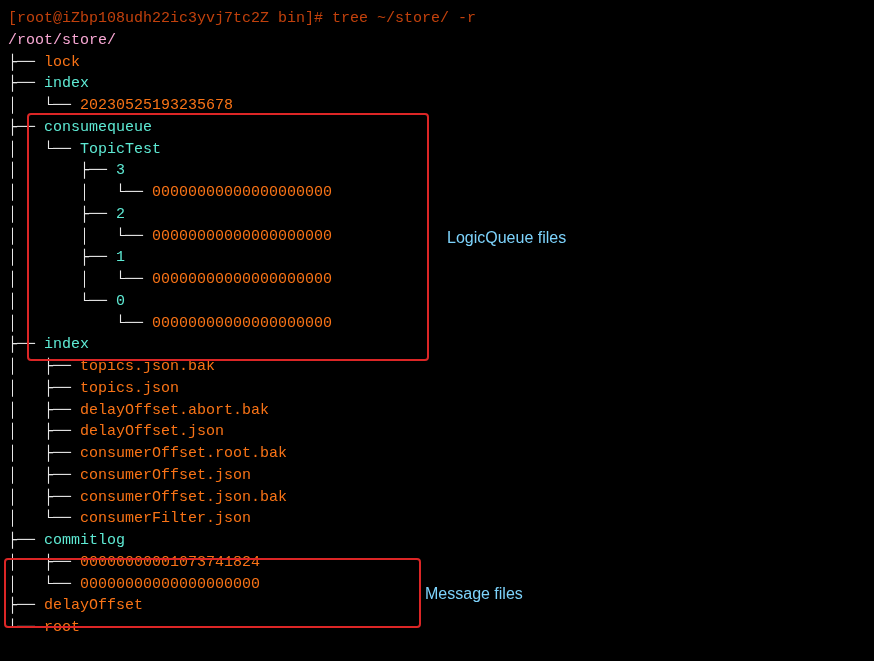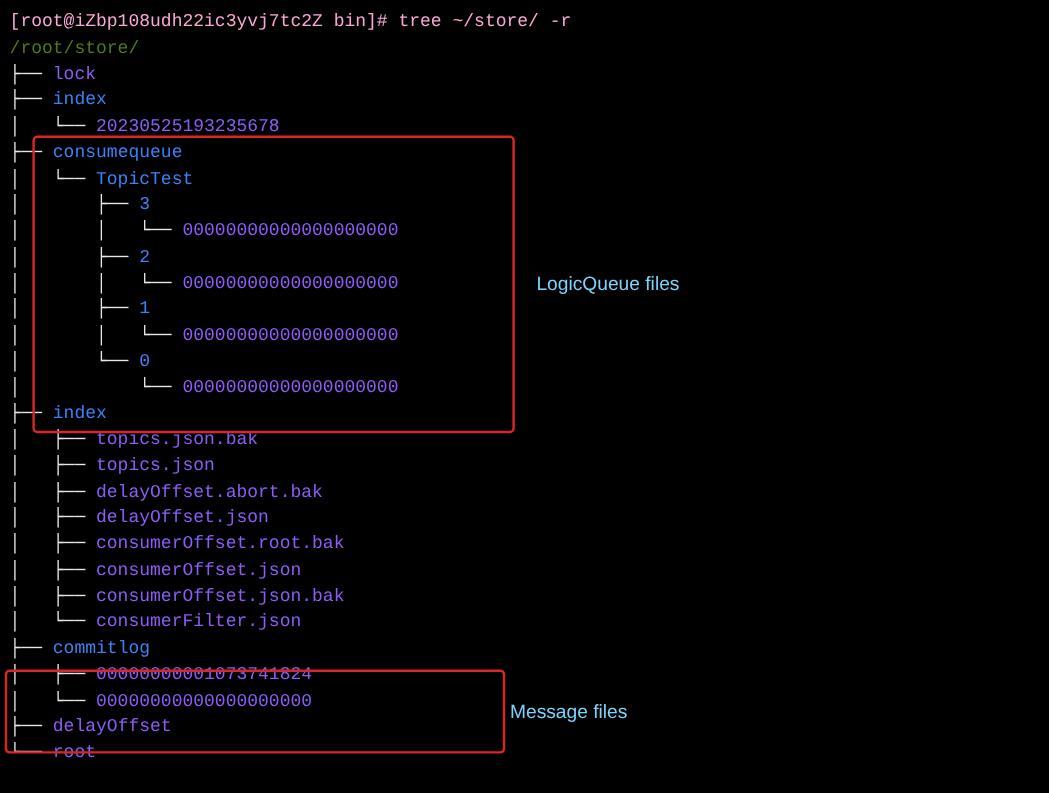--- a/index.html
+++ b/index.html
@@ -9,35 +9,35 @@
       font-family: 'Menlo', 'Consolas', 'Courier New', monospace;
       font-size: 15px;
       line-height: 1.45;
       color: #e8e8e8;
       position: relative;
       width: 874px;
       height: 661px;
       box-sizing: border-box;
     }
     .prompt-line {
-      color: #f9a8d4;
+      color: #c2410c;
     }
     .path-root {
-      color: #4d7c0f;
+      color: #f9a8d4;
       margin-top: 20px;
     }
     .tree-line {
       white-space: pre;
       position: relative;
     }
     .dir {
-      color: #3b82f6;
+      color: #5eead4;
     }
     .file {
-      color: #8b5cf6;
+      color: #f97316;
     }
     .branch {
       color: #e8e8e8;
     }
     .red-box {
       position: absolute;
       border: 2px solid #dc2626;
       border-radius: 4px;
       pointer-events: none;
     }

